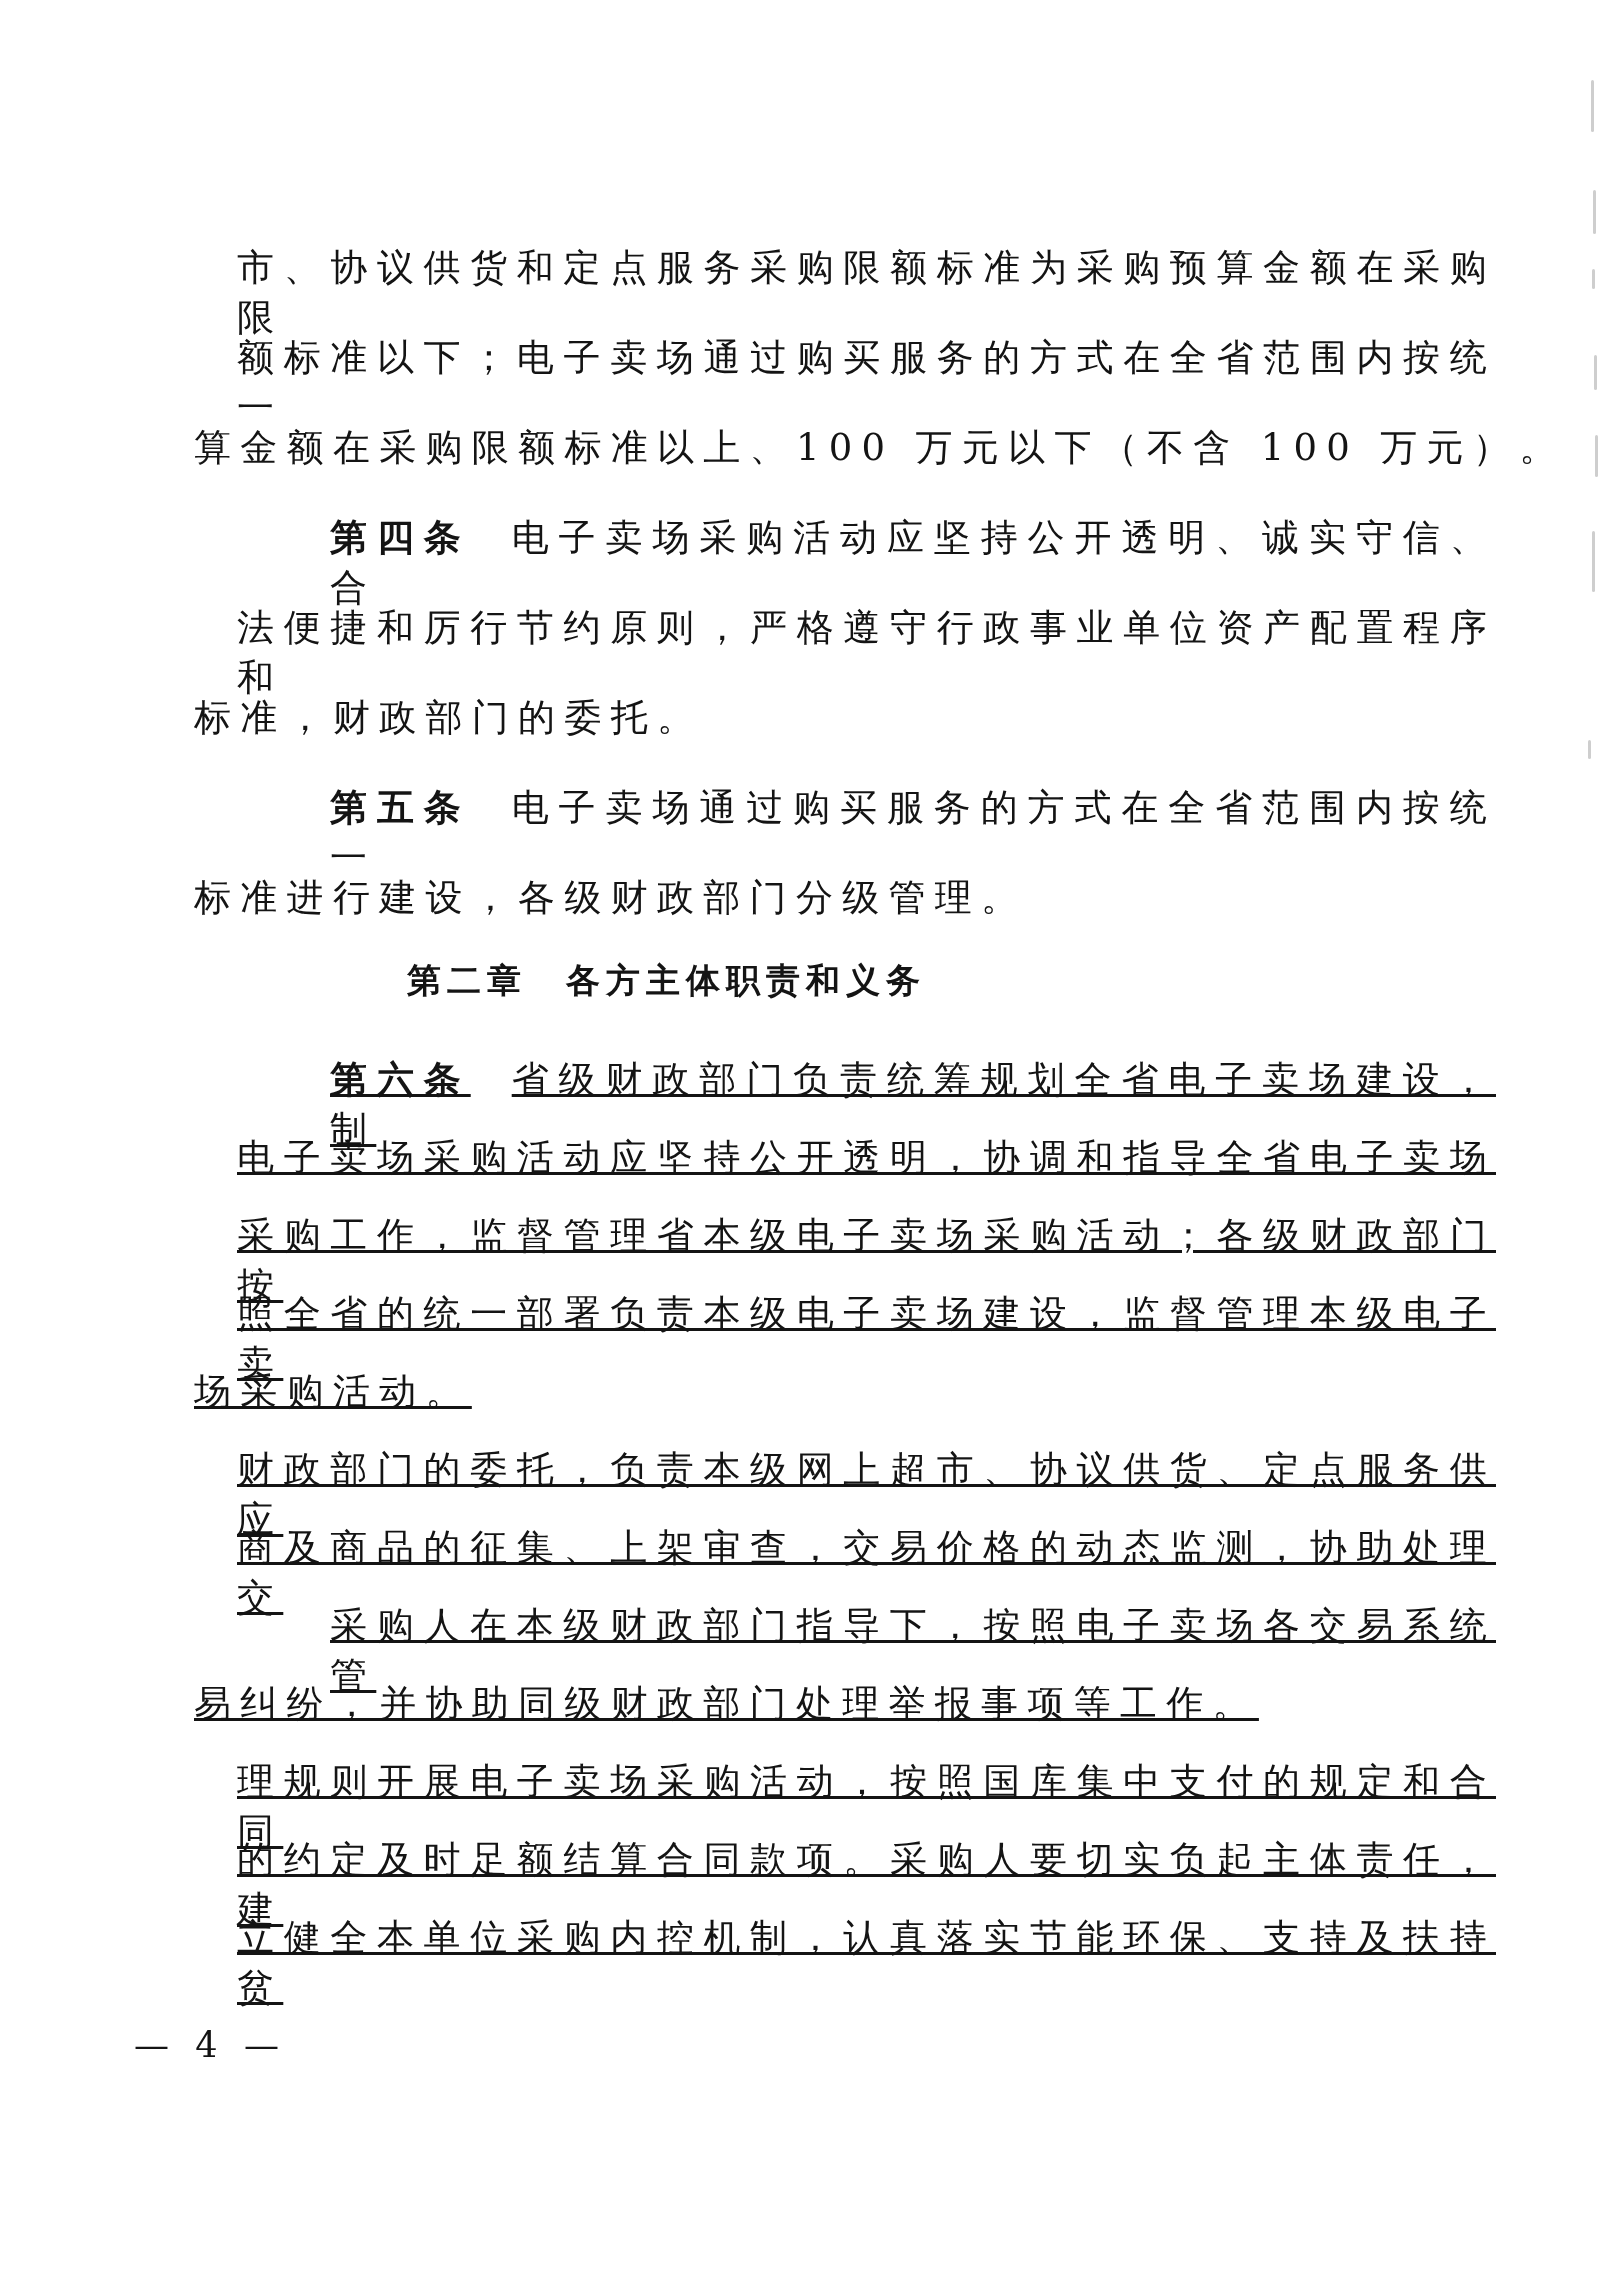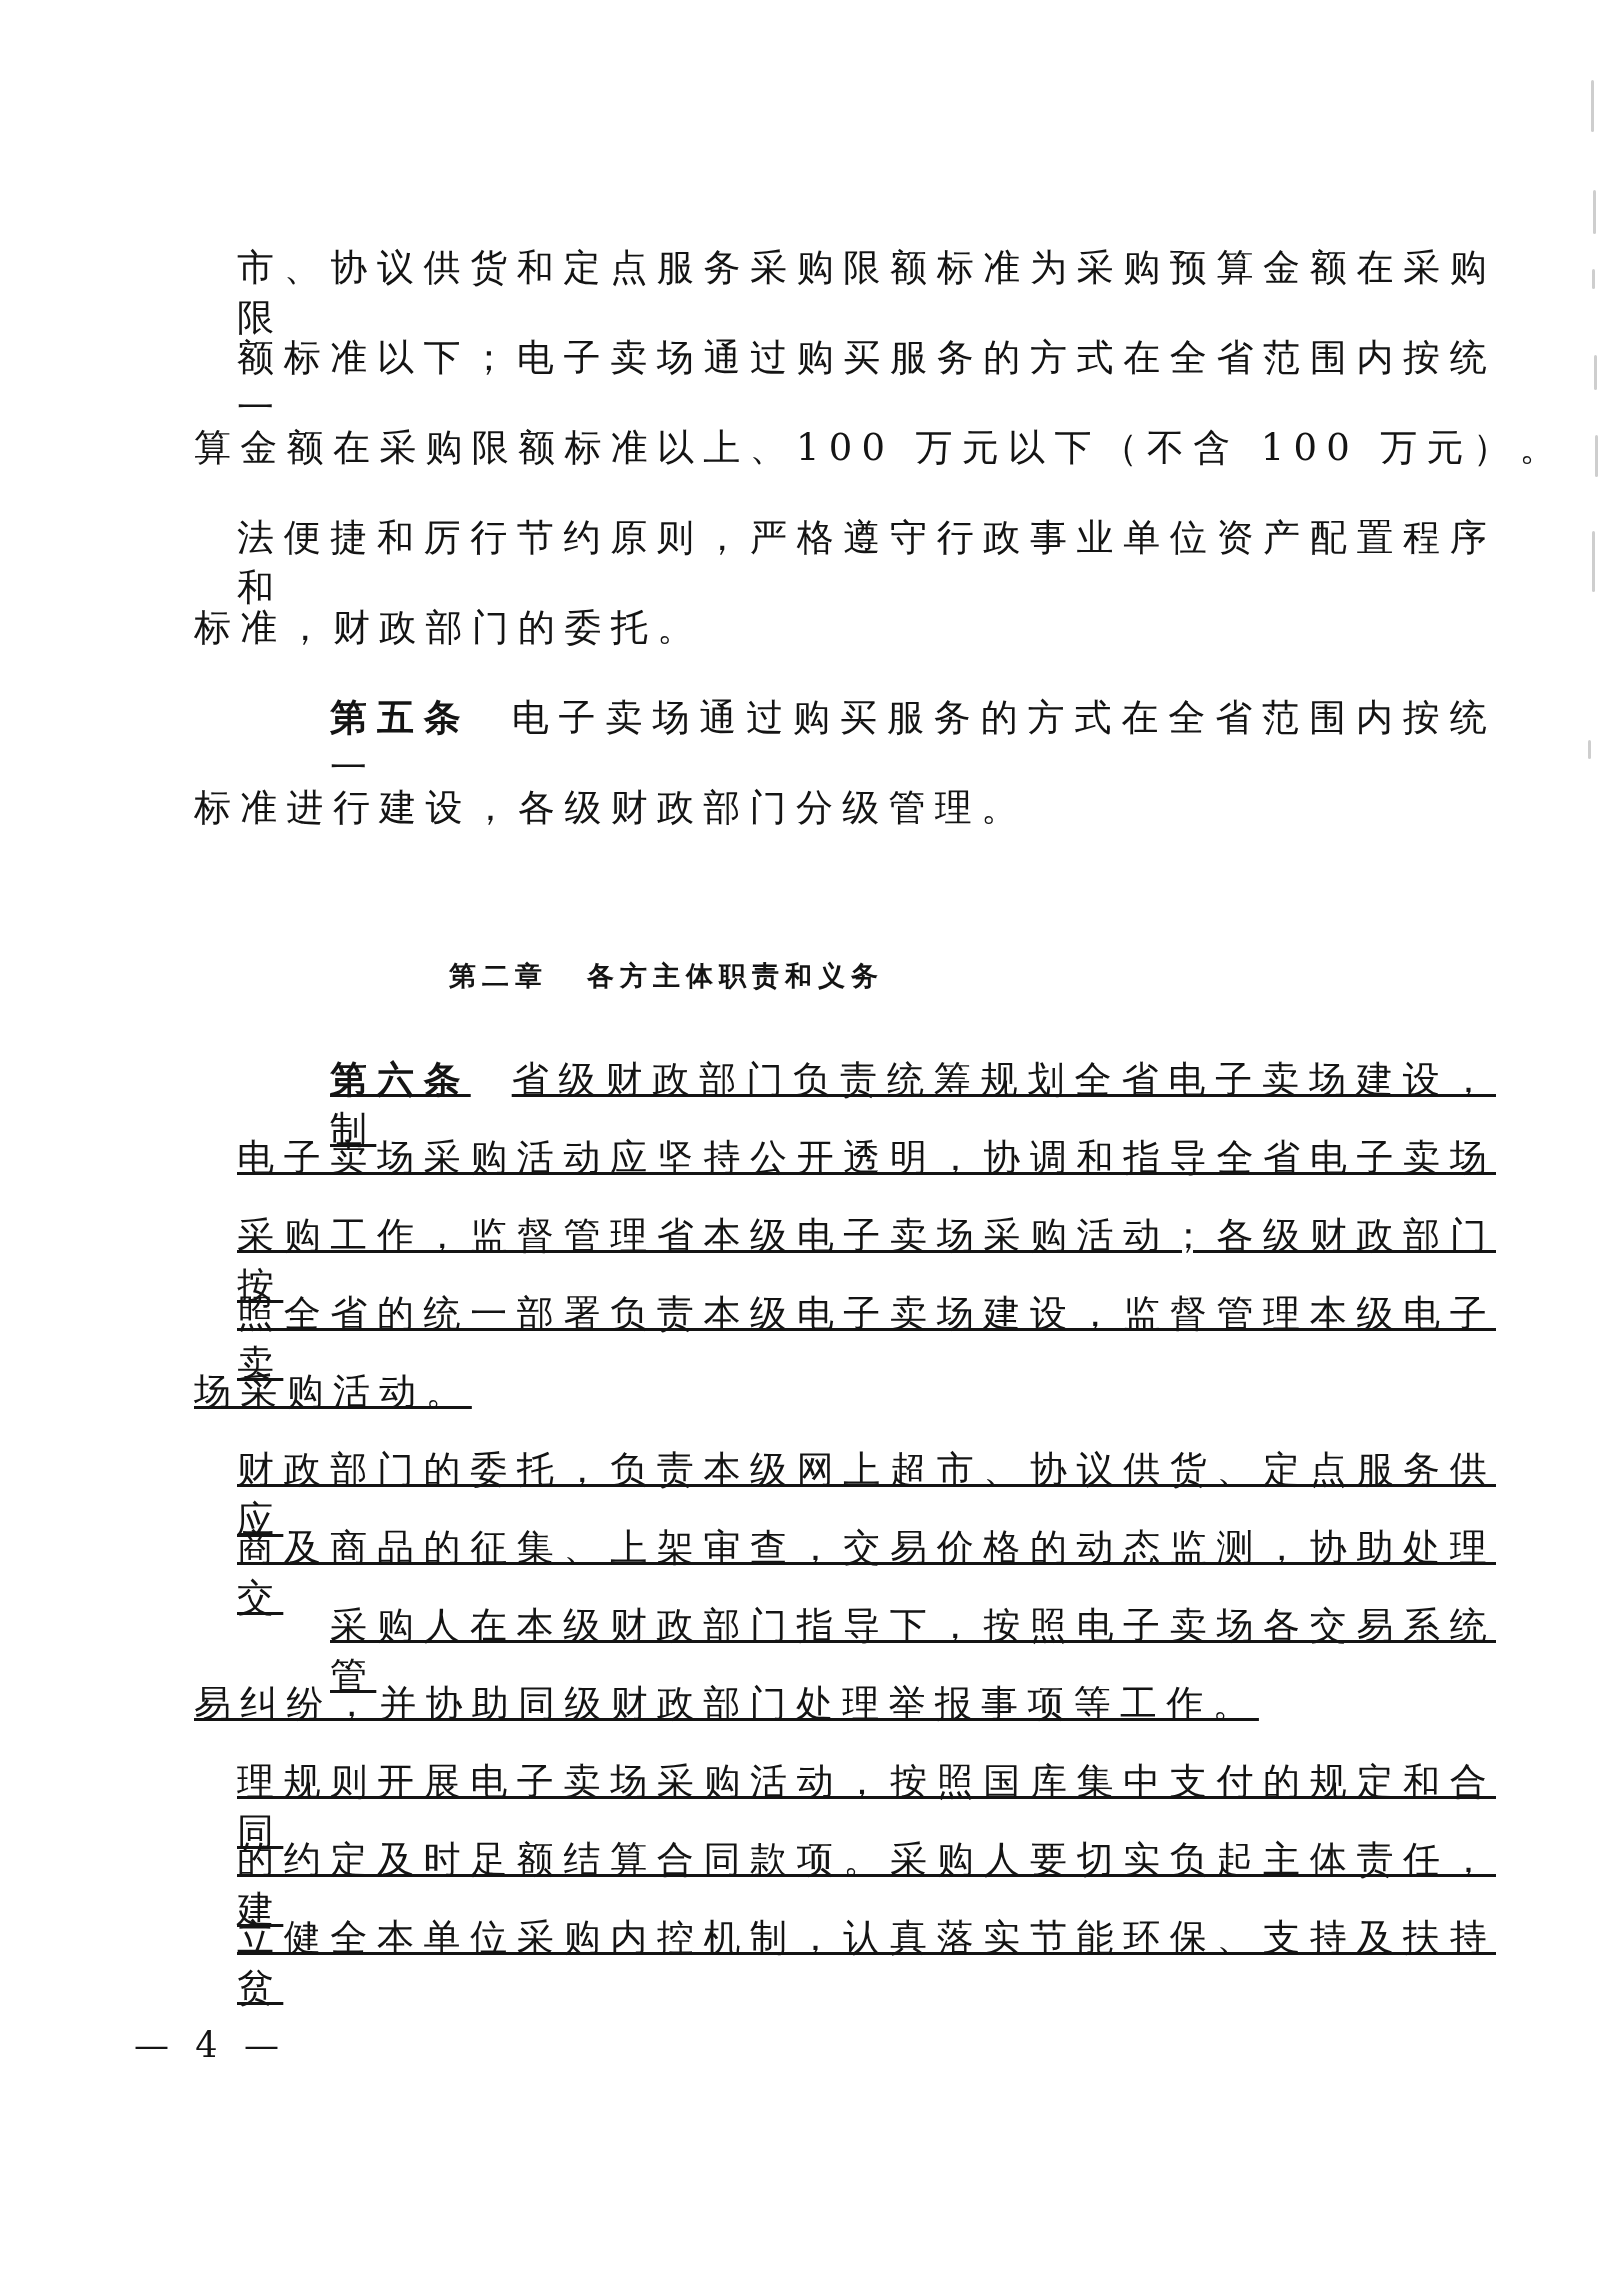--- a/index.html
+++ b/index.html
@@ -40,21 +40,21 @@
   .b {
     font-weight: 700;
     margin-right: 41px;
   }
   .chapter-heading {
     position: absolute;
     top: 958px;
     left: 0;
     width: 1333px;
     text-align: center;
-    font-size: 27px;
+    font-size: 34px;
     font-weight: 700;
     letter-spacing: 6px;
   }
   .chapter-heading .chapter-no { margin-right: 39px; }
   .page-number {
     position: absolute;
     left: 134px;
     top: 2025px;
     font-size: 35px;
     letter-spacing: 7.6px;
@@ -76,20 +76,21 @@
 </style>
 </head>
 <body>
 
 <div class="page">
 
   <div class="text-block sec-top">
     <div class="line j"><span>市、协议供货和定点服务采购限额标准为采购预算金额在采购限</span></div>
     <div class="line j"><span>额标准以下；电子卖场通过购买服务的方式在全省范围内按统一</span></div>
     <div class="line"><span>算金额在采购限额标准以上、100 万元以下（不含 100 万元）。</span></div>
+    <div class="line j ind"><span class="b">第四条</span><span>电子卖场采购活动应坚持公开透明、诚实守信、合</span></div>
     <div class="line j"><span>法便捷和厉行节约原则，严格遵守行政事业单位资产配置程序和</span></div>
     <div class="line"><span>标准，财政部门的委托。</span></div>
     <div class="line j ind"><span class="b">第五条</span><span>电子卖场通过购买服务的方式在全省范围内按统一</span></div>
     <div class="line"><span>标准进行建设，各级财政部门分级管理。</span></div>
   </div>
 
   <div class="chapter-heading">
     <span class="chapter-no">第二章</span><span>各方主体职责和义务</span>
   </div>
 

